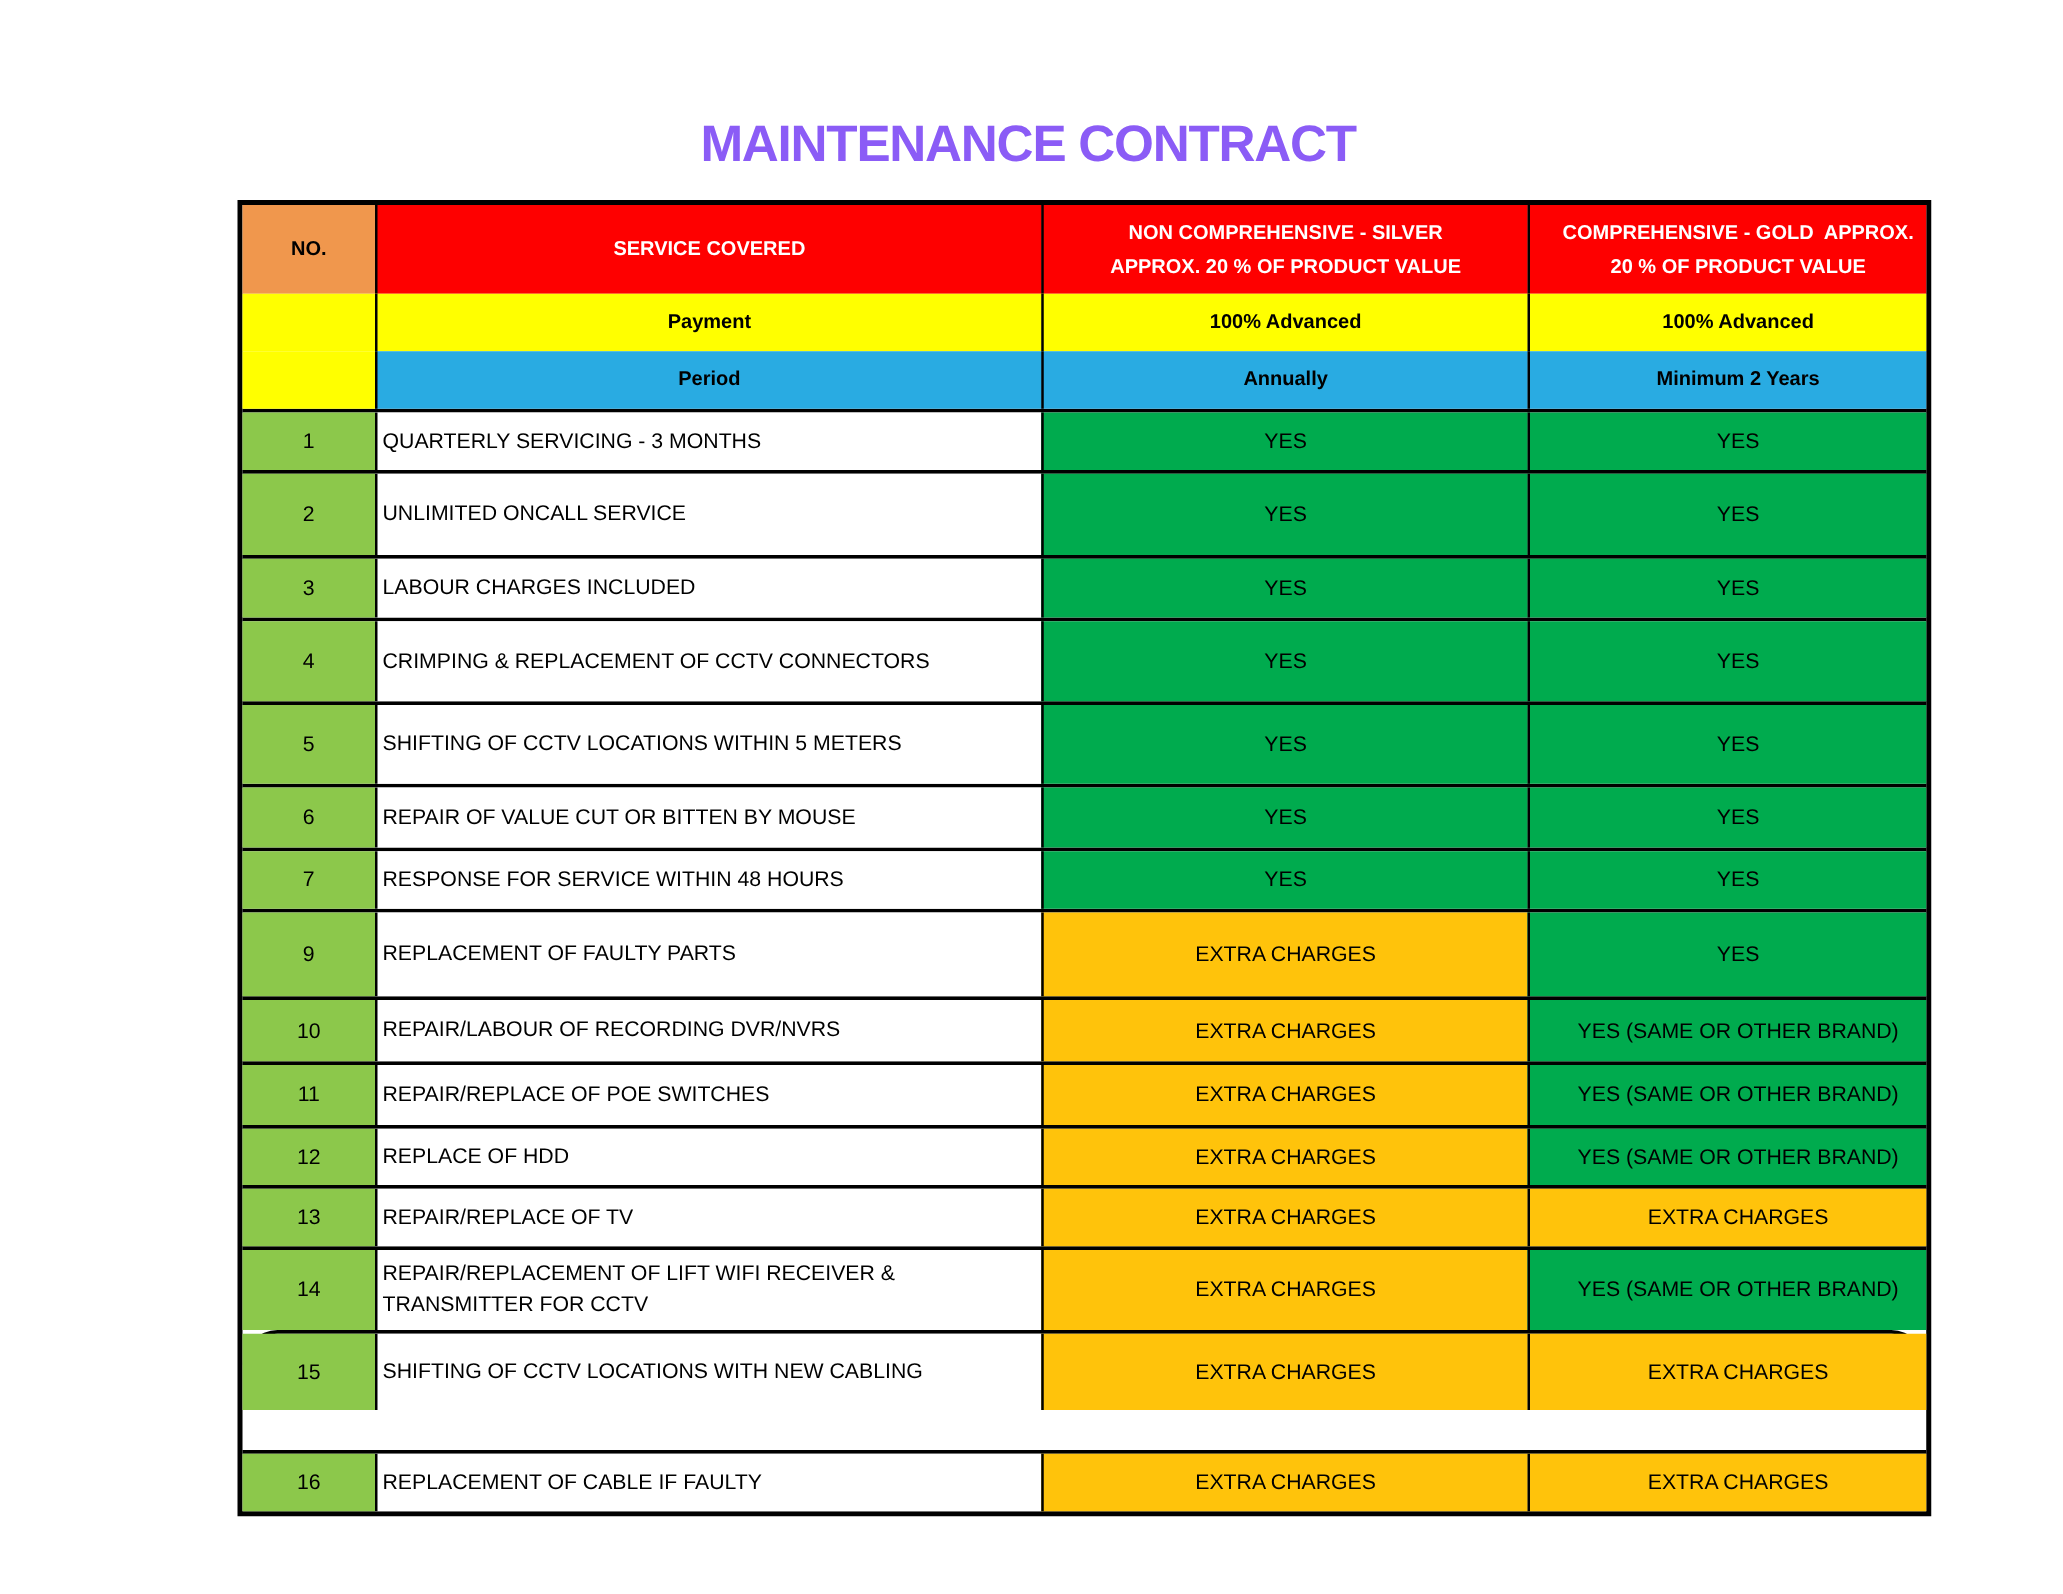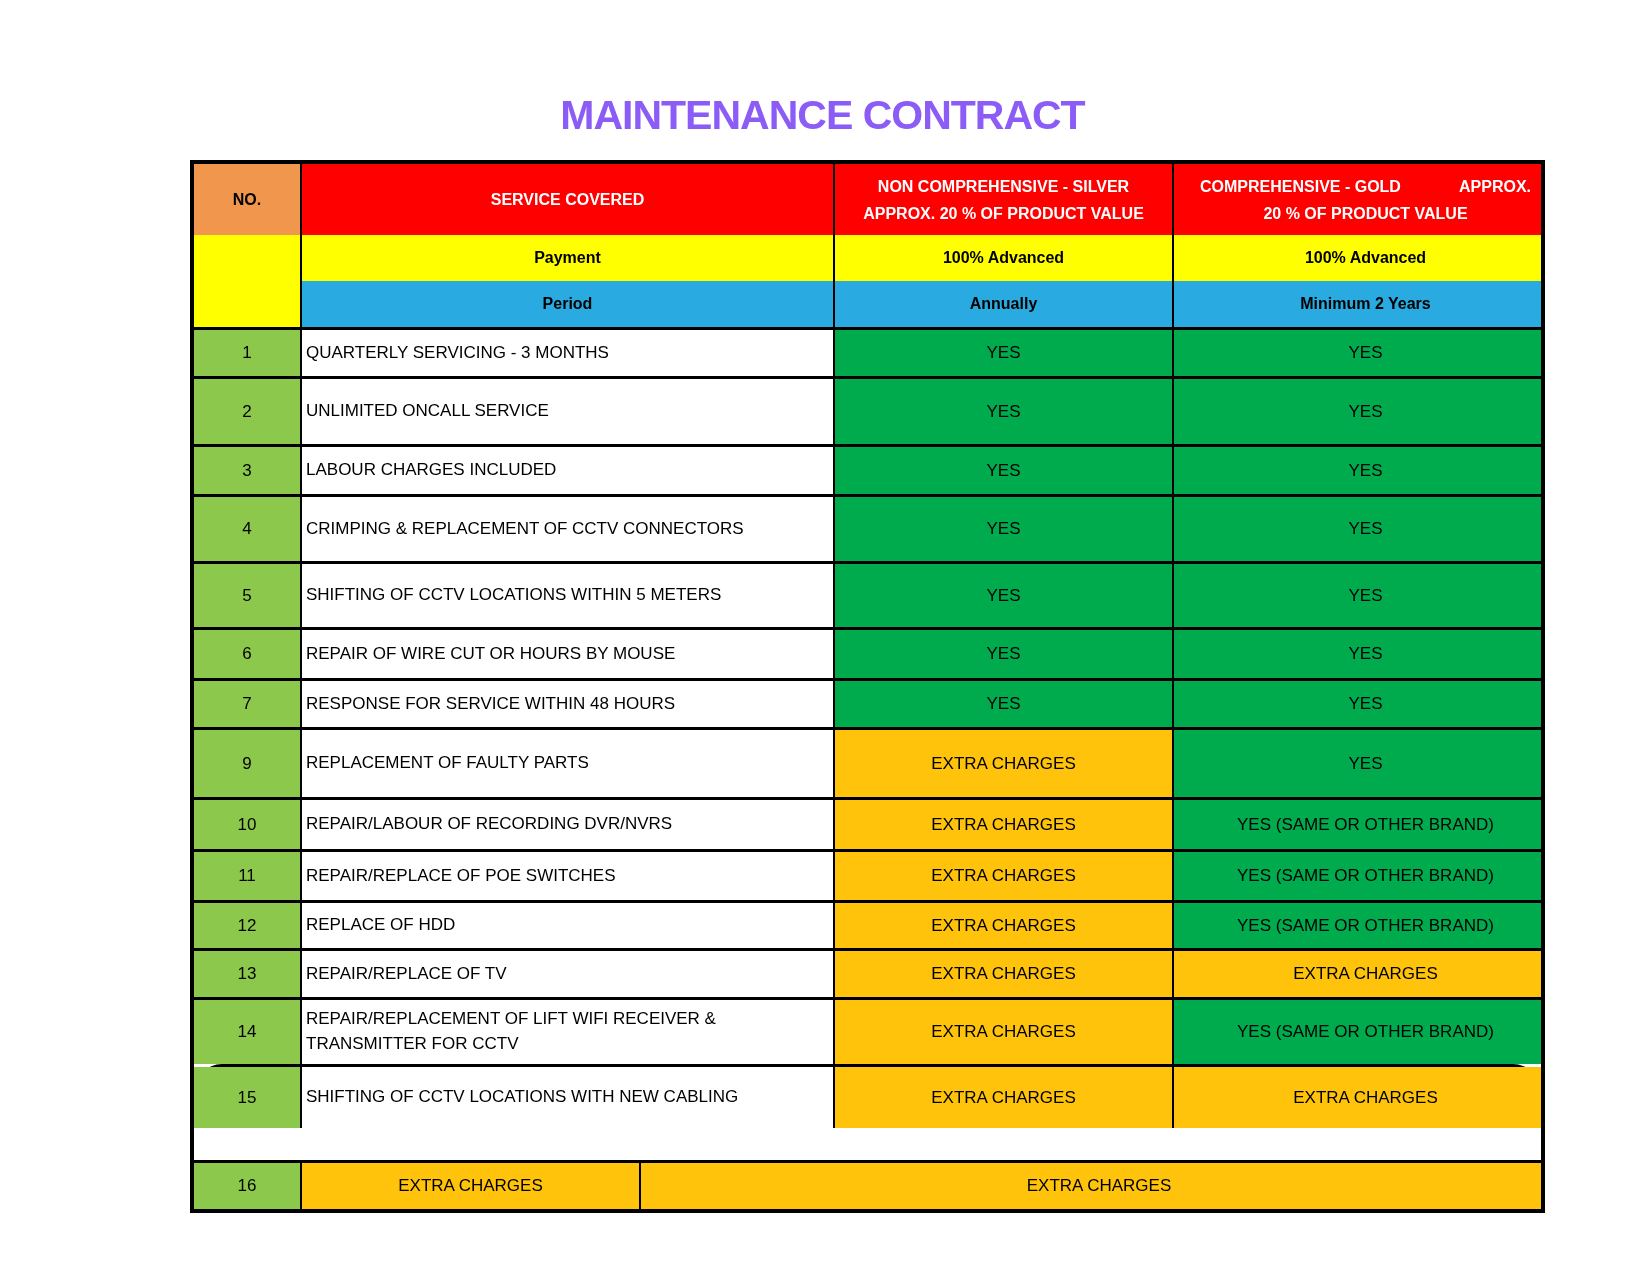--- a/index.html
+++ b/index.html
@@ -38,21 +38,21 @@
     align-items:center;
     justify-content:center;
     text-align:center;
     font-size:17px;
     color:#000;
     overflow:hidden;
   }
   .cell:not(:first-child){ border-left:2px solid #000; }
   .c1{ width:106px; flex:none; }
   .c2{ width:533px; flex:none; }
-  .c3{ width:339px; flex:none; }
+  .c3{ width:389px; flex:none; }
   .c4{ flex:1 1 auto;padding-left:16px; }
 
   
   .header-row{ height:71px; }
   .no-hdr{
     background:var(--no_orange,#F0974D);
     font-weight:bold;font-size:16px;
   }
   .red-hdr{
     background:var(--header_red,#FE0000);
@@ -157,21 +157,21 @@
         <div class="cell c4 status yes">YES</div>
       </div>
       <div class="row data-row" style="height: 66px;">
         <div class="cell c1 num">5</div>
         <div class="cell c2 service">SHIFTING OF CCTV LOCATIONS WITHIN 5 METERS</div>
         <div class="cell c3 status yes">YES</div>
         <div class="cell c4 status yes">YES</div>
       </div>
       <div class="row data-row" style="height: 51px;">
         <div class="cell c1 num">6</div>
-        <div class="cell c2 service">REPAIR OF WIRE CUT OR HOURS BY MOUSE</div>
+        <div class="cell c2 service">REPAIR OF VALUE CUT OR BITTEN BY MOUSE</div>
         <div class="cell c3 status yes">YES</div>
         <div class="cell c4 status yes">YES</div>
       </div>
       <div class="row data-row" style="height: 49px;">
         <div class="cell c1 num">7</div>
         <div class="cell c2 service">RESPONSE FOR SERVICE WITHIN 48 HOURS</div>
         <div class="cell c3 status yes">YES</div>
         <div class="cell c4 status yes">YES</div>
       </div>
       <div class="row data-row" style="height: 70px;">
@@ -212,18 +212,19 @@
         <div class="cell c4 status yes">YES (SAME OR OTHER BRAND)</div>
       </div>
       <div class="row data-row" style="height: 64px; border-radius: 28px;">
         <div class="cell c1 num">15</div>
         <div class="cell c2 service">SHIFTING OF CCTV LOCATIONS WITH NEW CABLING</div>
         <div class="cell c3 status extra">EXTRA CHARGES</div>
         <div class="cell c4 status extra">EXTRA CHARGES</div>
       </div>
       <div class="row data-row" style="height: 49px; margin-top: 32px;">
         <div class="cell c1 num">16</div>
+        <div class="cell c2 service">REPLACEMENT OF CABLE IF FAULTY</div>
         <div class="cell c3 status extra">EXTRA CHARGES</div>
         <div class="cell c4 status extra">EXTRA CHARGES</div>
       </div>
     </div>
 
 </div>
 
 </body></html>

